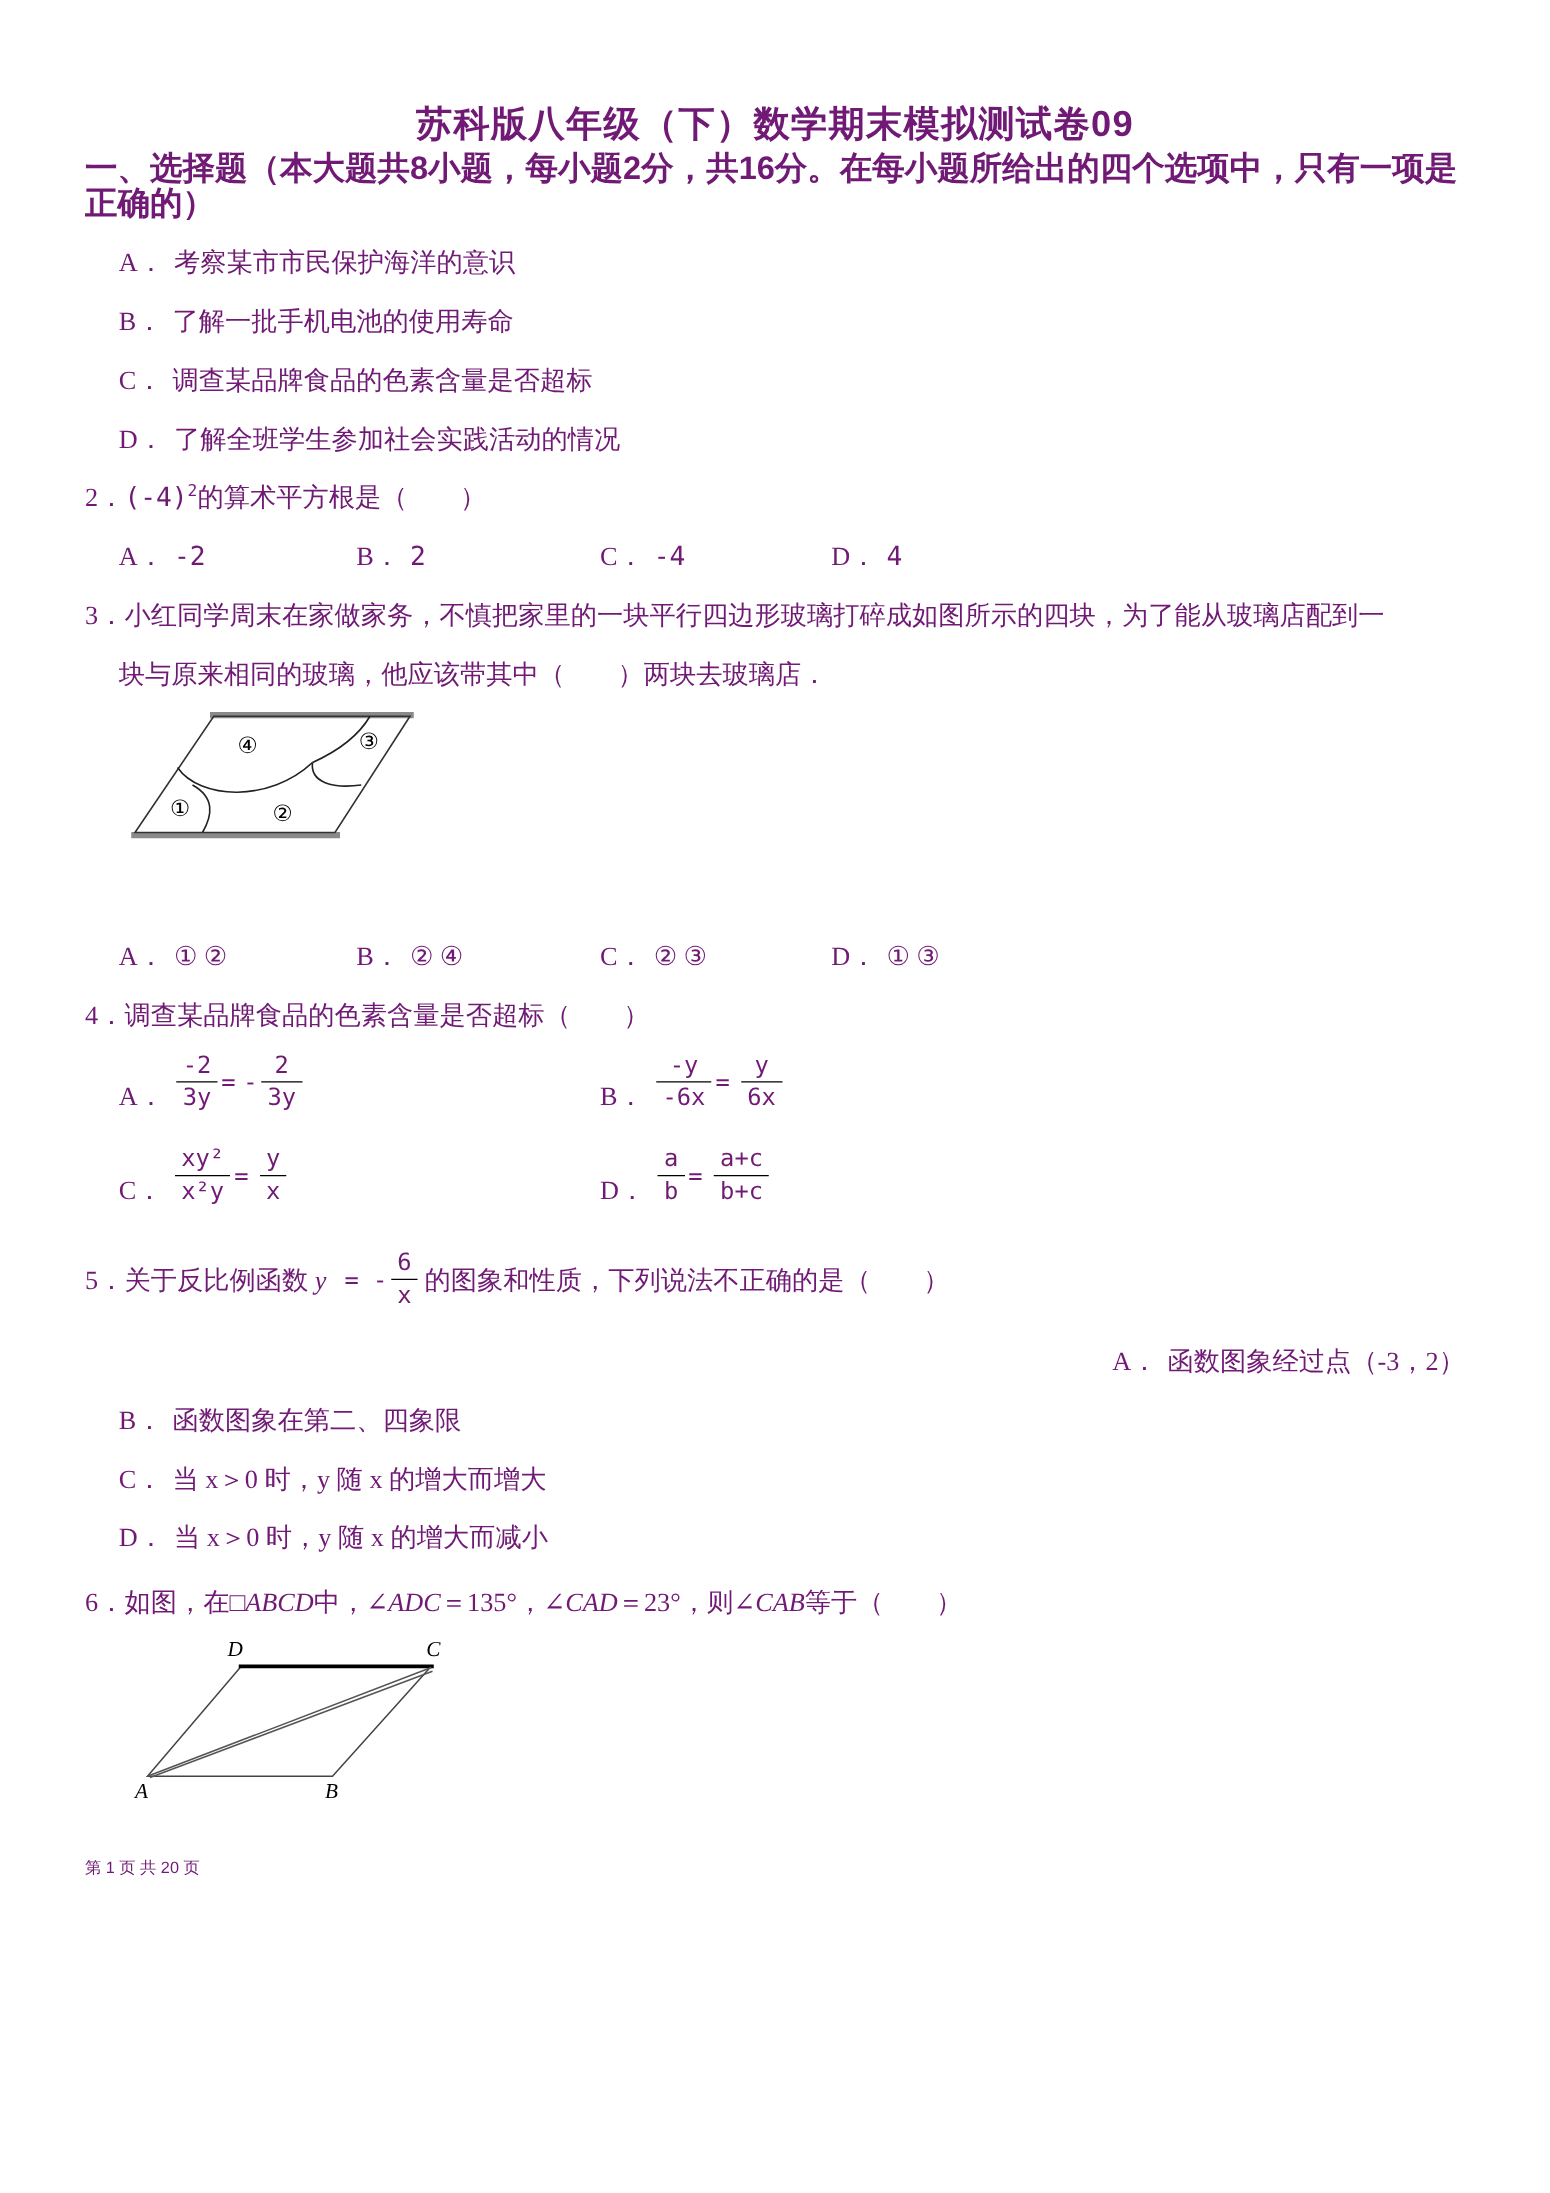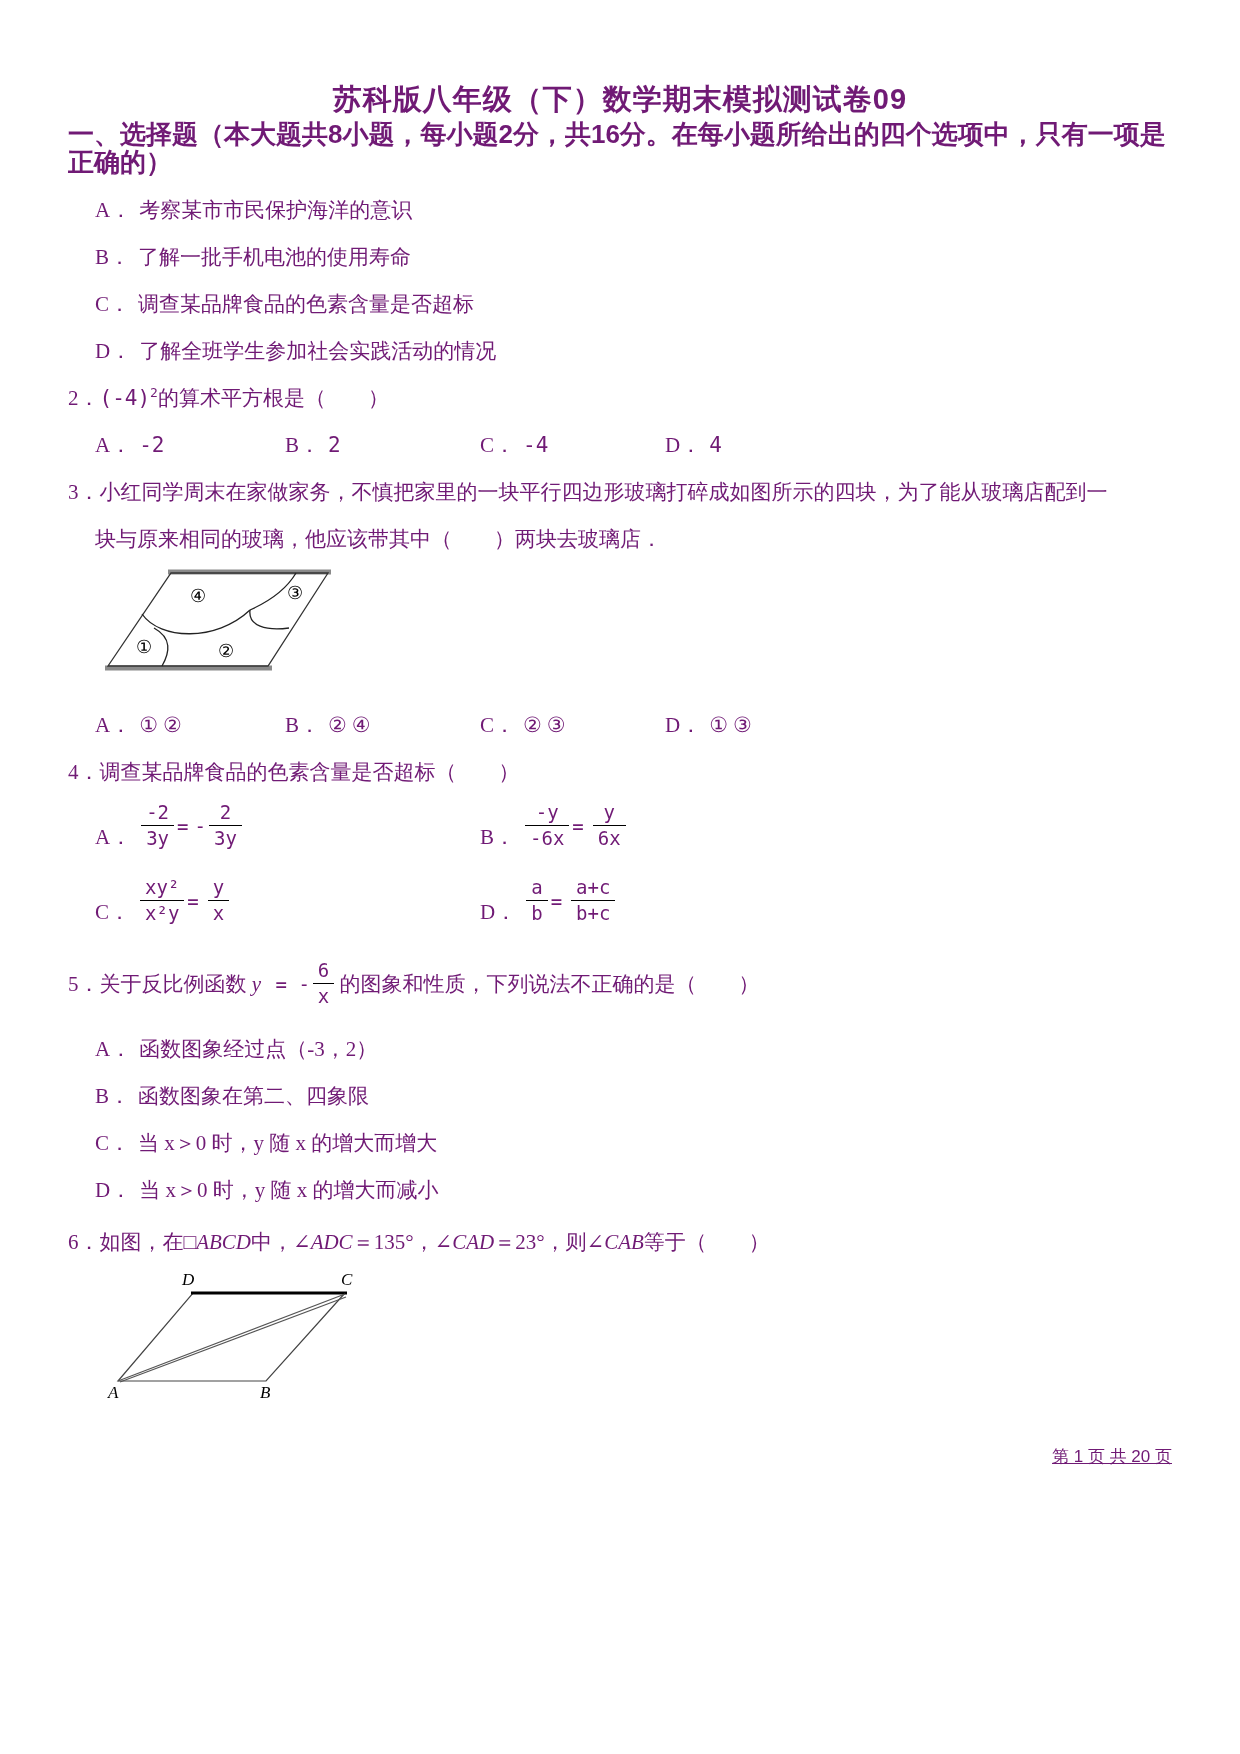--- a/index.html
+++ b/index.html
@@ -15,38 +15,38 @@
   .line { font-size:21px; line-height:26px; margin-top:21px; }
   .qfirst { margin-top:36px; }
   .opt { padding-left:27px; }
   .opt-label { margin-right:8px; }
   .opt-row { display:flex; padding-left:27px; }
   .col1 { width:190px; } .col2 { width:195px; } .col3 { width:185px; }
   .mono { font-family:"DejaVu Sans Mono","Liberation Mono",monospace; }
   sup.sp { font-size:13px; vertical-align:super; line-height:0; }
   .circ { letter-spacing:5px; }
   .fig1 { margin:16px 0 0 30px; display:block; }
-  .optrow-gap { margin-top:40px; }
+  .optrow-gap { margin-top:80px; }
   .frow { display:flex; align-items:center; padding-left:27px; margin-top:16px; }
   .frow2 { margin-top:26px; }
   .fopt { display:flex; align-items:center; }
   .fopt1 { width:385px; }
   .flabel { align-self:flex-end; margin-right:10px; font-size:21px; line-height:24px; padding-bottom:1px; }
   .frac { display:inline-block; text-align:center; font-size:19px;
           font-family:"DejaVu Sans Mono","Liberation Mono",monospace; vertical-align:middle; }
   .fnum { display:block; border-bottom:1.6px solid #000; padding:0 5px 1px 5px; line-height:23px; }
   .fden { display:block; padding:1px 5px 0 5px; line-height:23px; }
   .feq { font-family:"DejaVu Sans Mono","Liberation Mono",monospace; font-size:19px; margin:0 3px; }
   .q5stem { display:flex; align-items:center; margin-top:34px; font-size:21px; line-height:26px; }
   .q5stem > span { white-space:pre; }
   .var { font-style:italic; font-family:"Liberation Serif","DejaVu Serif",serif; }
-  .firstopt { margin-top:28px; }
+  .firstopt { margin-top:28px;text-align:right; }
   .fig2 { margin:14px 0 0 30px; display:block; }
-  .footer { text-align:right; margin-top:44px; font-size:17px;
-            font-family:"Liberation Sans","DejaVu Sans",sans-serif;text-decoration:underline; }
+  .footer { text-align:left; margin-top:44px; font-size:13px;
+            font-family:"Liberation Sans","DejaVu Sans",sans-serif; }
   svg text { font-family:"Liberation Serif","DejaVu Serif",serif; }
   svg .figvar { font-style:italic; font-size:17px; }
   svg .piece { font-size:18px; }
 </style>
 </head>
 <body>
 
 <div class="page">
 
   <div class="title hei">苏科版八年级（下）数学期末模拟测试卷09</div>

